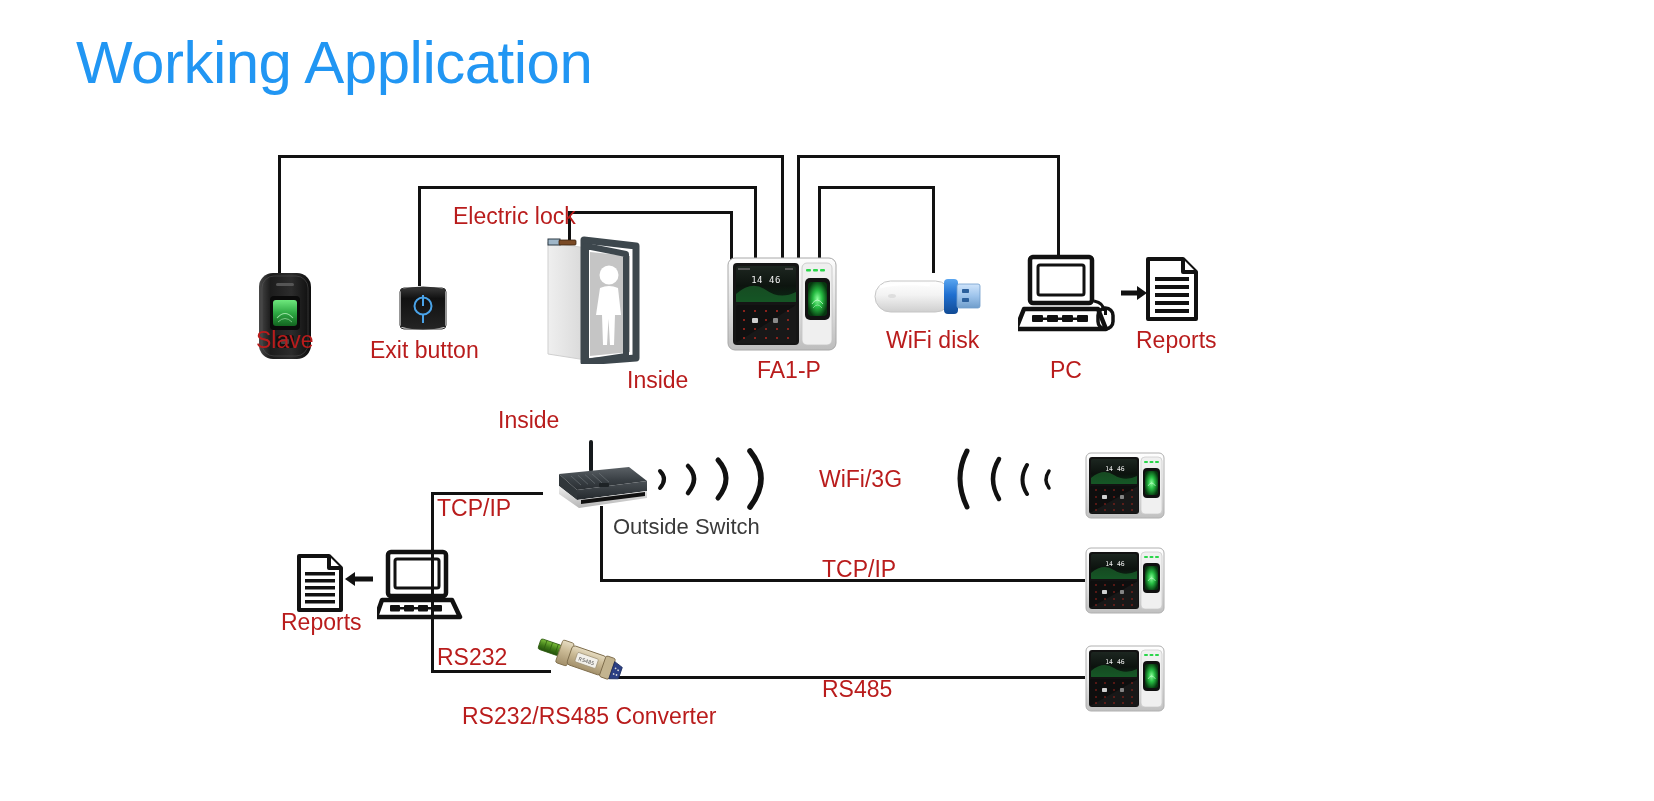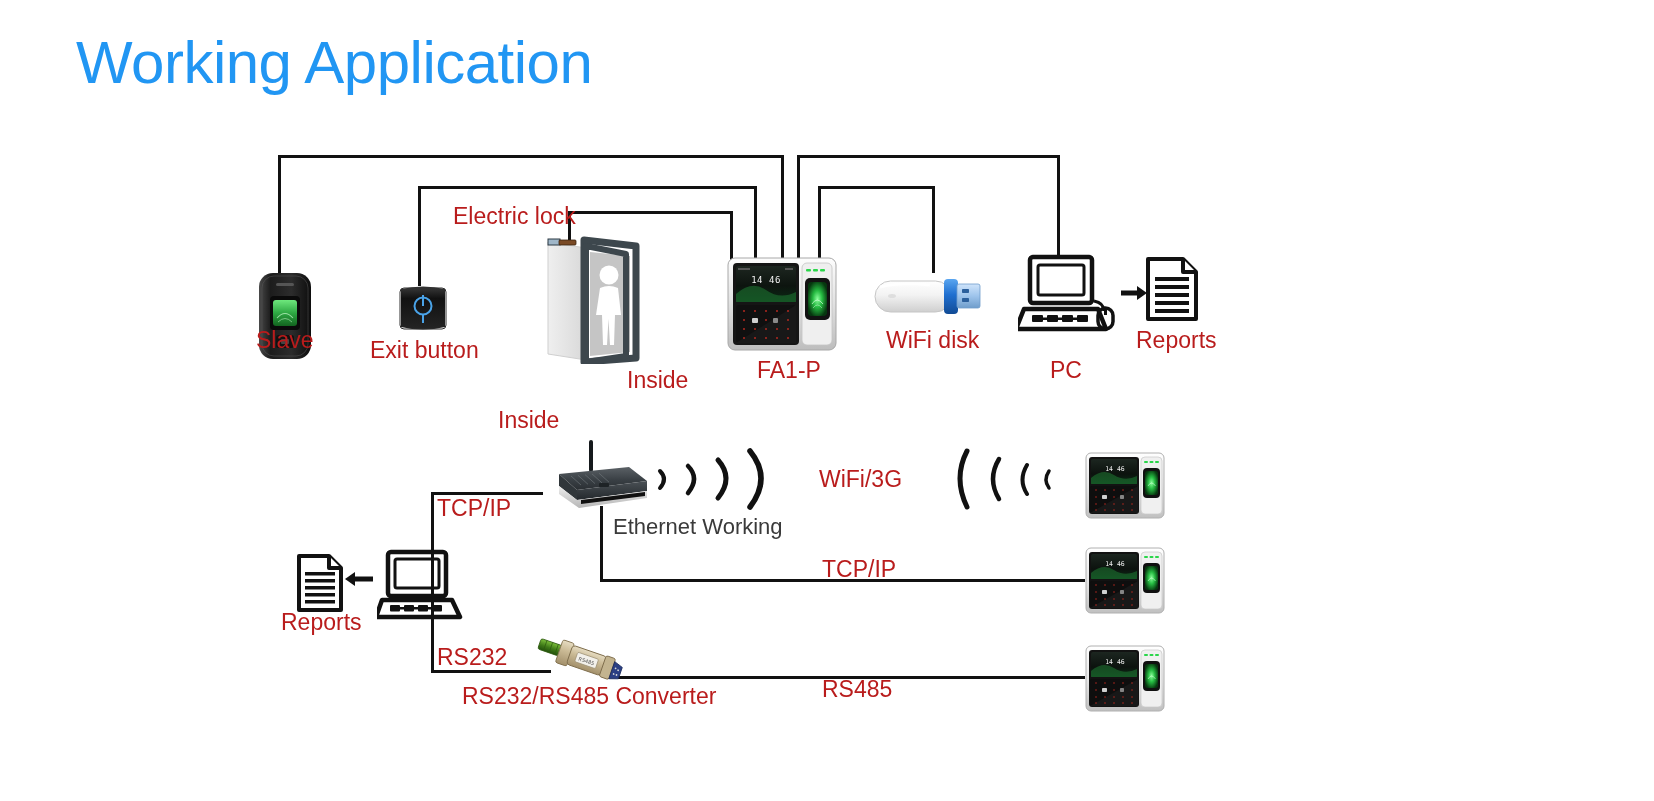--- a/index.html
+++ b/index.html
@@ -442,21 +442,21 @@
         <line x1="48" y1="34.6" x2="58" y2="43.6"></line>
         <line x1="55" y1="33.9" x2="65" y2="42.9"></line>
         <line x1="62" y1="33.2" x2="72" y2="42.2"></line>
       </g>
       <rect x="62" y="43" width="10" height="4" rx="1" fill="#1e2326"></rect>
 
       <polygon points="22,46 40,60 110,51 110,58 42,68 22,54" fill="url(#rtBase)"></polygon>
       <polygon points="44,60 108,52 108,56 44,64" fill="#111"></polygon>
     </svg>
   </div>
-  <div class="lbl thin" style="left:613px; top:515px; font-size:22px; color:#3a3a3a;">Ethernet Working</div>
+  <div class="lbl thin" style="left:613px; top:515px; font-size:22px; color:#3a3a3a;">Outside Switch</div>
 
   <div class="dev" id="wifi-left">
     <svg viewBox="0 0 115 72" width="115" height="72">
       <g fill="none" stroke="#111" stroke-linecap="round">
         <path d="M8 28 q8 8 0 17" stroke-width="4"></path>
         <path d="M36 23 q12 12 0 27" stroke-width="4.5"></path>
         <path d="M66 17 q16 18 0 38" stroke-width="5"></path>
         <path d="M98 8 q22 27 0 56" stroke-width="5.5"></path>
       </g>
     </svg>
@@ -510,21 +510,21 @@
         <path d="M79 12 L88 15 L88 27 L79 30 Z" fill="#2b3f84" stroke="#1b2a5c" stroke-width="0.8"></path>
         <g fill="#d8d8d8">
           <circle cx="82" cy="18" r="0.9"></circle>
             <circle cx="85" cy="19" r="0.9"></circle>
           <circle cx="82" cy="24" r="0.9"></circle>
             <circle cx="85" cy="24" r="0.9"></circle>
         </g>
       </g>
     </svg>
   </div>
-  <div class="lbl" style="left:462px; top:684px;">RS232/RS485 Converter</div>
+  <div class="lbl" style="left:462px; top:704px;">RS232/RS485 Converter</div>
 
   <div class="lbl" style="left:822px; top:677px;">RS485</div>
 
   <div class="dev dev-term" id="term-1">
     <svg viewBox="0 0 80 67" width="80" height="67">
       <defs>
         <linearGradient id="tmBody" x1="0" y1="0" x2="0" y2="1">
           <stop offset="0%" stop-color="#ffffff"></stop>
           <stop offset="50%" stop-color="#e8e8e8"></stop>
           <stop offset="100%" stop-color="#c0c0c0"></stop>

